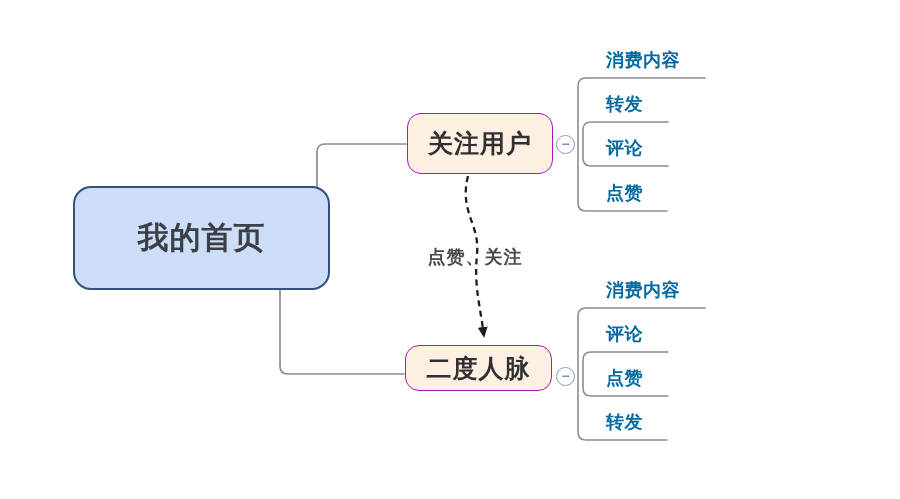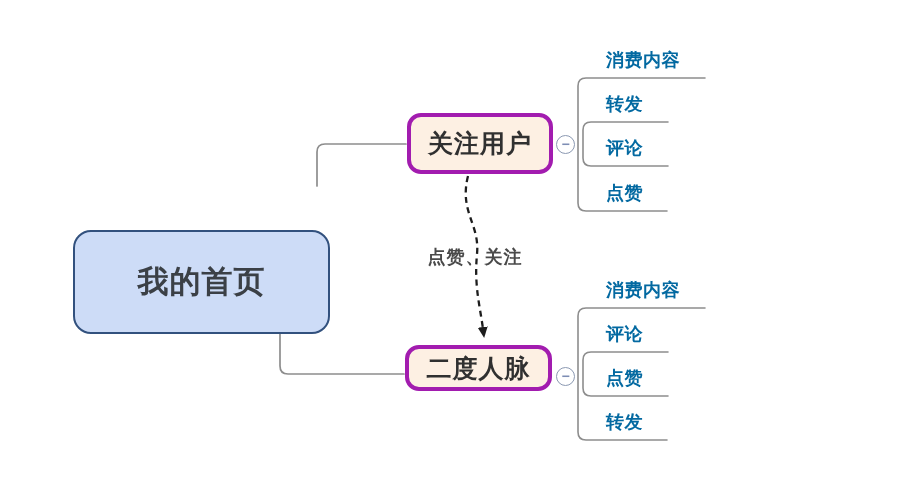--- a/index.html
+++ b/index.html
@@ -32,26 +32,25 @@
   .root-node {
     left: 73px; top: 186px;
     width: 257px; height: 104px;
     background: #cddcf7;
     border: 2.5px solid #32517e;
     border-radius: 18px;
     font-size: 31px;
     font-weight: bold;
     color: #3b4046;
     letter-spacing: 1px;
-    margin-top: 44px;
   }
 
   .branch-node {
     background: #fdf0e3;
-    border: 4px solid #a21caf;
+    border: 1px solid #a21caf;
     border-radius: 14px;
     font-size: 25px;
     font-weight: bold;
     color: #303030;
     letter-spacing: 1px;
   }
   .branch-node.b1 { left: 407px; top: 113px; width: 146px; height: 61px; }
   .branch-node.b2 { left: 405px; top: 345px; width: 147px; height: 46px; }
 
   .collapse-btn {

